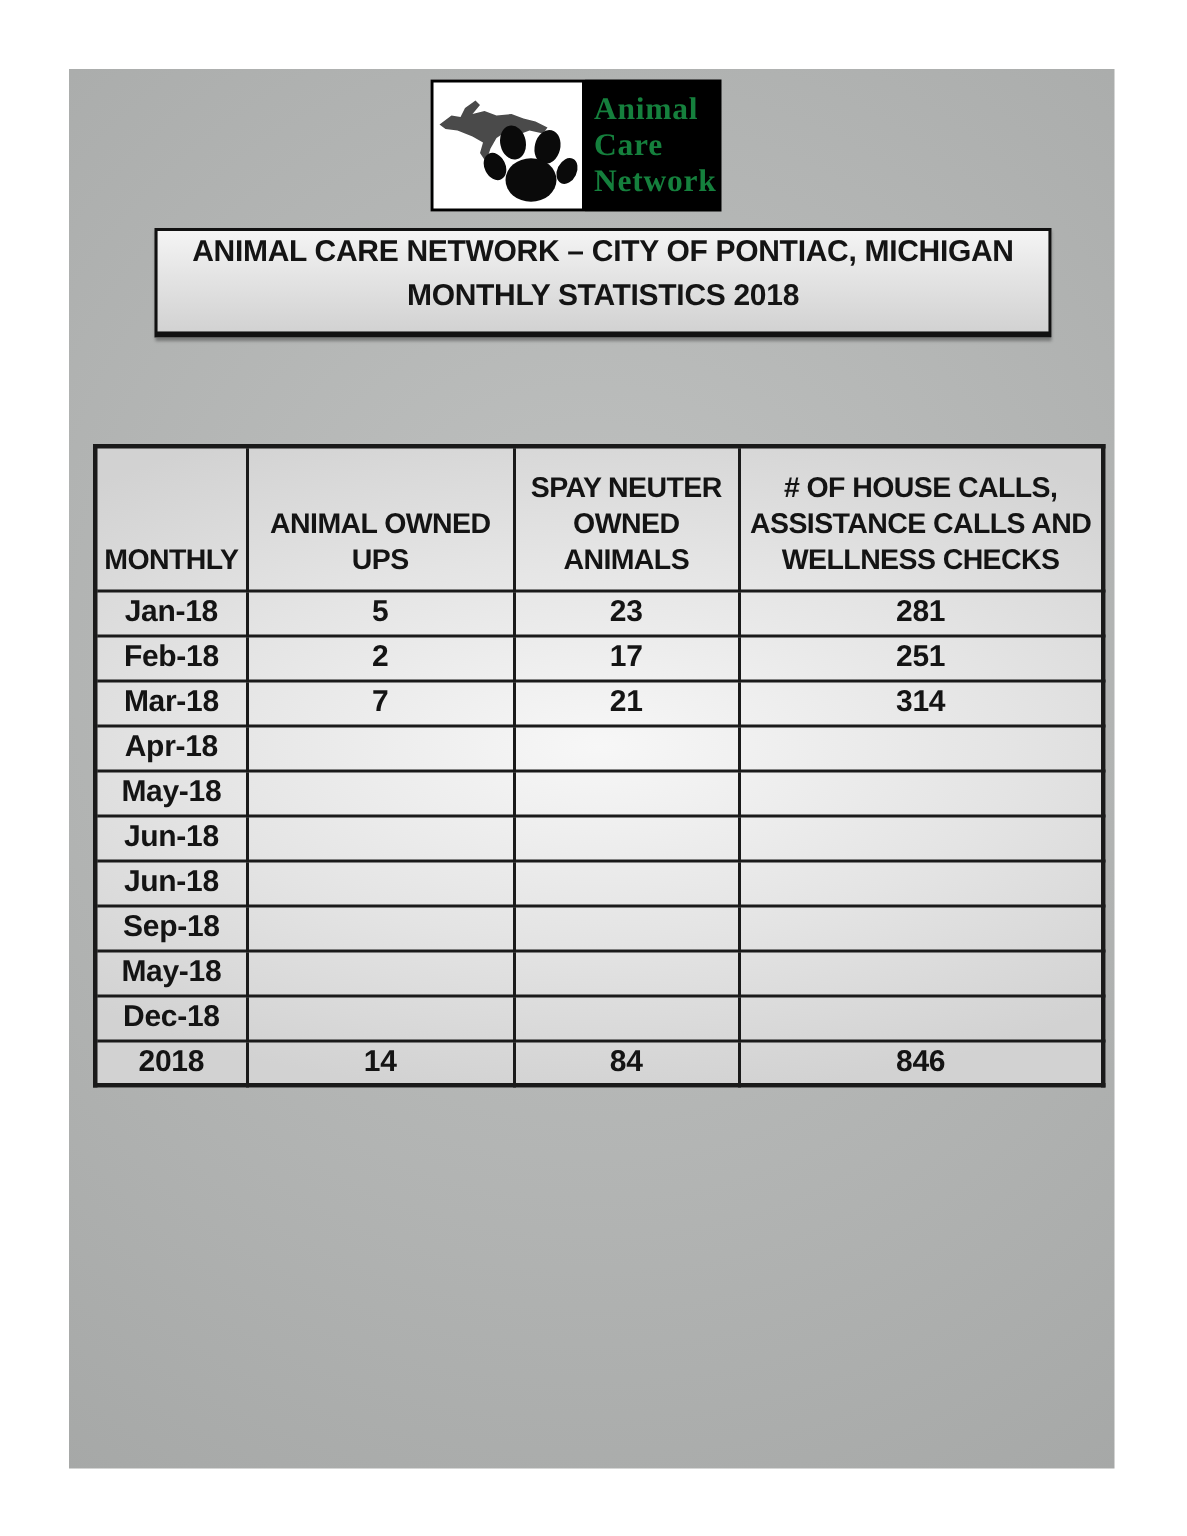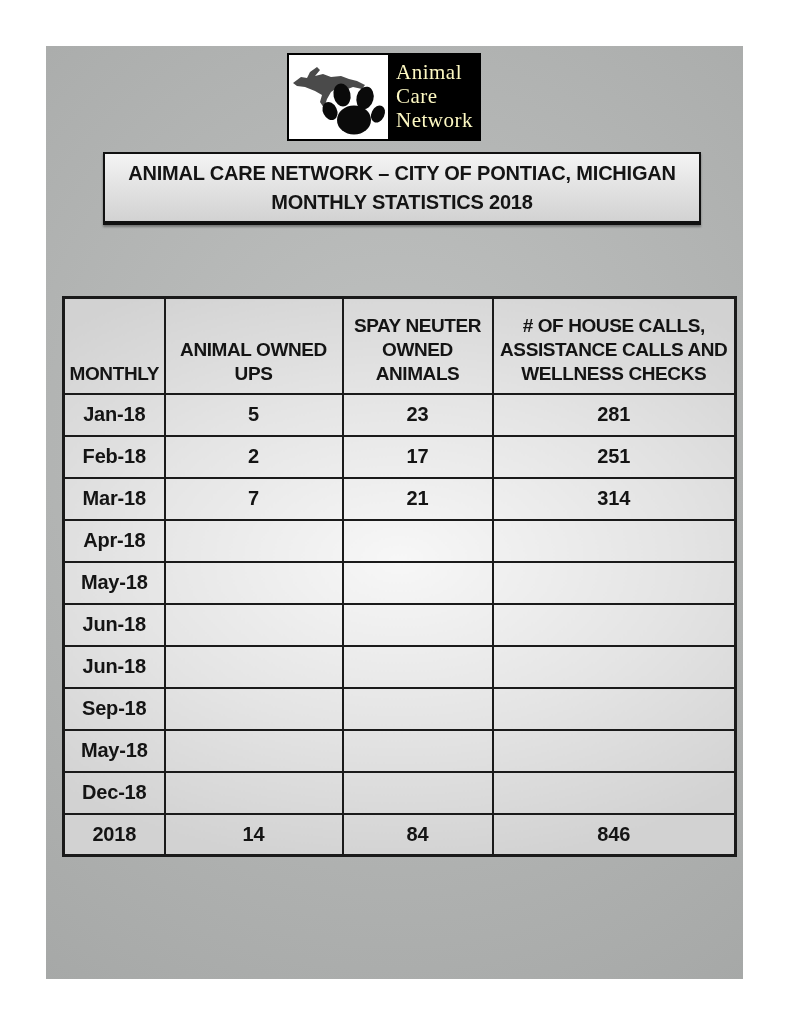--- a/index.html
+++ b/index.html
@@ -31,41 +31,40 @@
   .logo-left {
     width: 103px; height: 88px;
     background: #ffffff;
     border: 2px solid #000000;
     position: relative;
   }
   .logo-left svg { position: absolute; left: 0; top: 0; }
   .logo-right {
     width: 91px; height: 88px;
     background: #000000;
-    color: #fef9c3;
+    color: #15803d;
     font-family: "Liberation Serif", "DejaVu Serif", serif;
-    font-weight: 400;
+    font-weight: 700;
     font-size: 21px;
     line-height: 24px;
     padding: 7px 0 0 6px;
     letter-spacing: 0.5px;
   }
 
   
   .banner {
     position: absolute;
     left: 103px; top: 152px;
     width: 598px; height: 73px;
     background: linear-gradient(180deg, #f4f4f4 0%, #e4e4e4 45%, #d2d2d2 100%);
     border: 2px solid #111111;
     border-bottom-width: 4px;
     box-shadow: 0 2px 2px rgba(0,0,0,0.35);
     display: flex;
     flex-direction: column;
-    justify-content: center;
     text-align: center;
     color: #141414;
     font-weight: 700;
     font-size: 20px;
     line-height: 29px;
     letter-spacing: -0.2px;
   }
 
   
   table.stats {
@@ -86,21 +85,21 @@
   }
   tr.header-row { height: 96px; }
   tr.header-row th {
     vertical-align: bottom;
     font-size: 19px;
     line-height: 24px;
     letter-spacing: -0.4px;
     padding-bottom: 7px;
     margin-left: 12px;
   }
-  tr.data-row, tr.total-row { height: 42px; }
+  tr.data-row, tr.total-row { height: 30px; }
   tr.data-row td, tr.total-row td {
     vertical-align: middle;
     font-size: 20px;
     letter-spacing: -0.2px;
   }
   .hdr-line { display: block; }
 </style>
 </head>
 <body>
 

